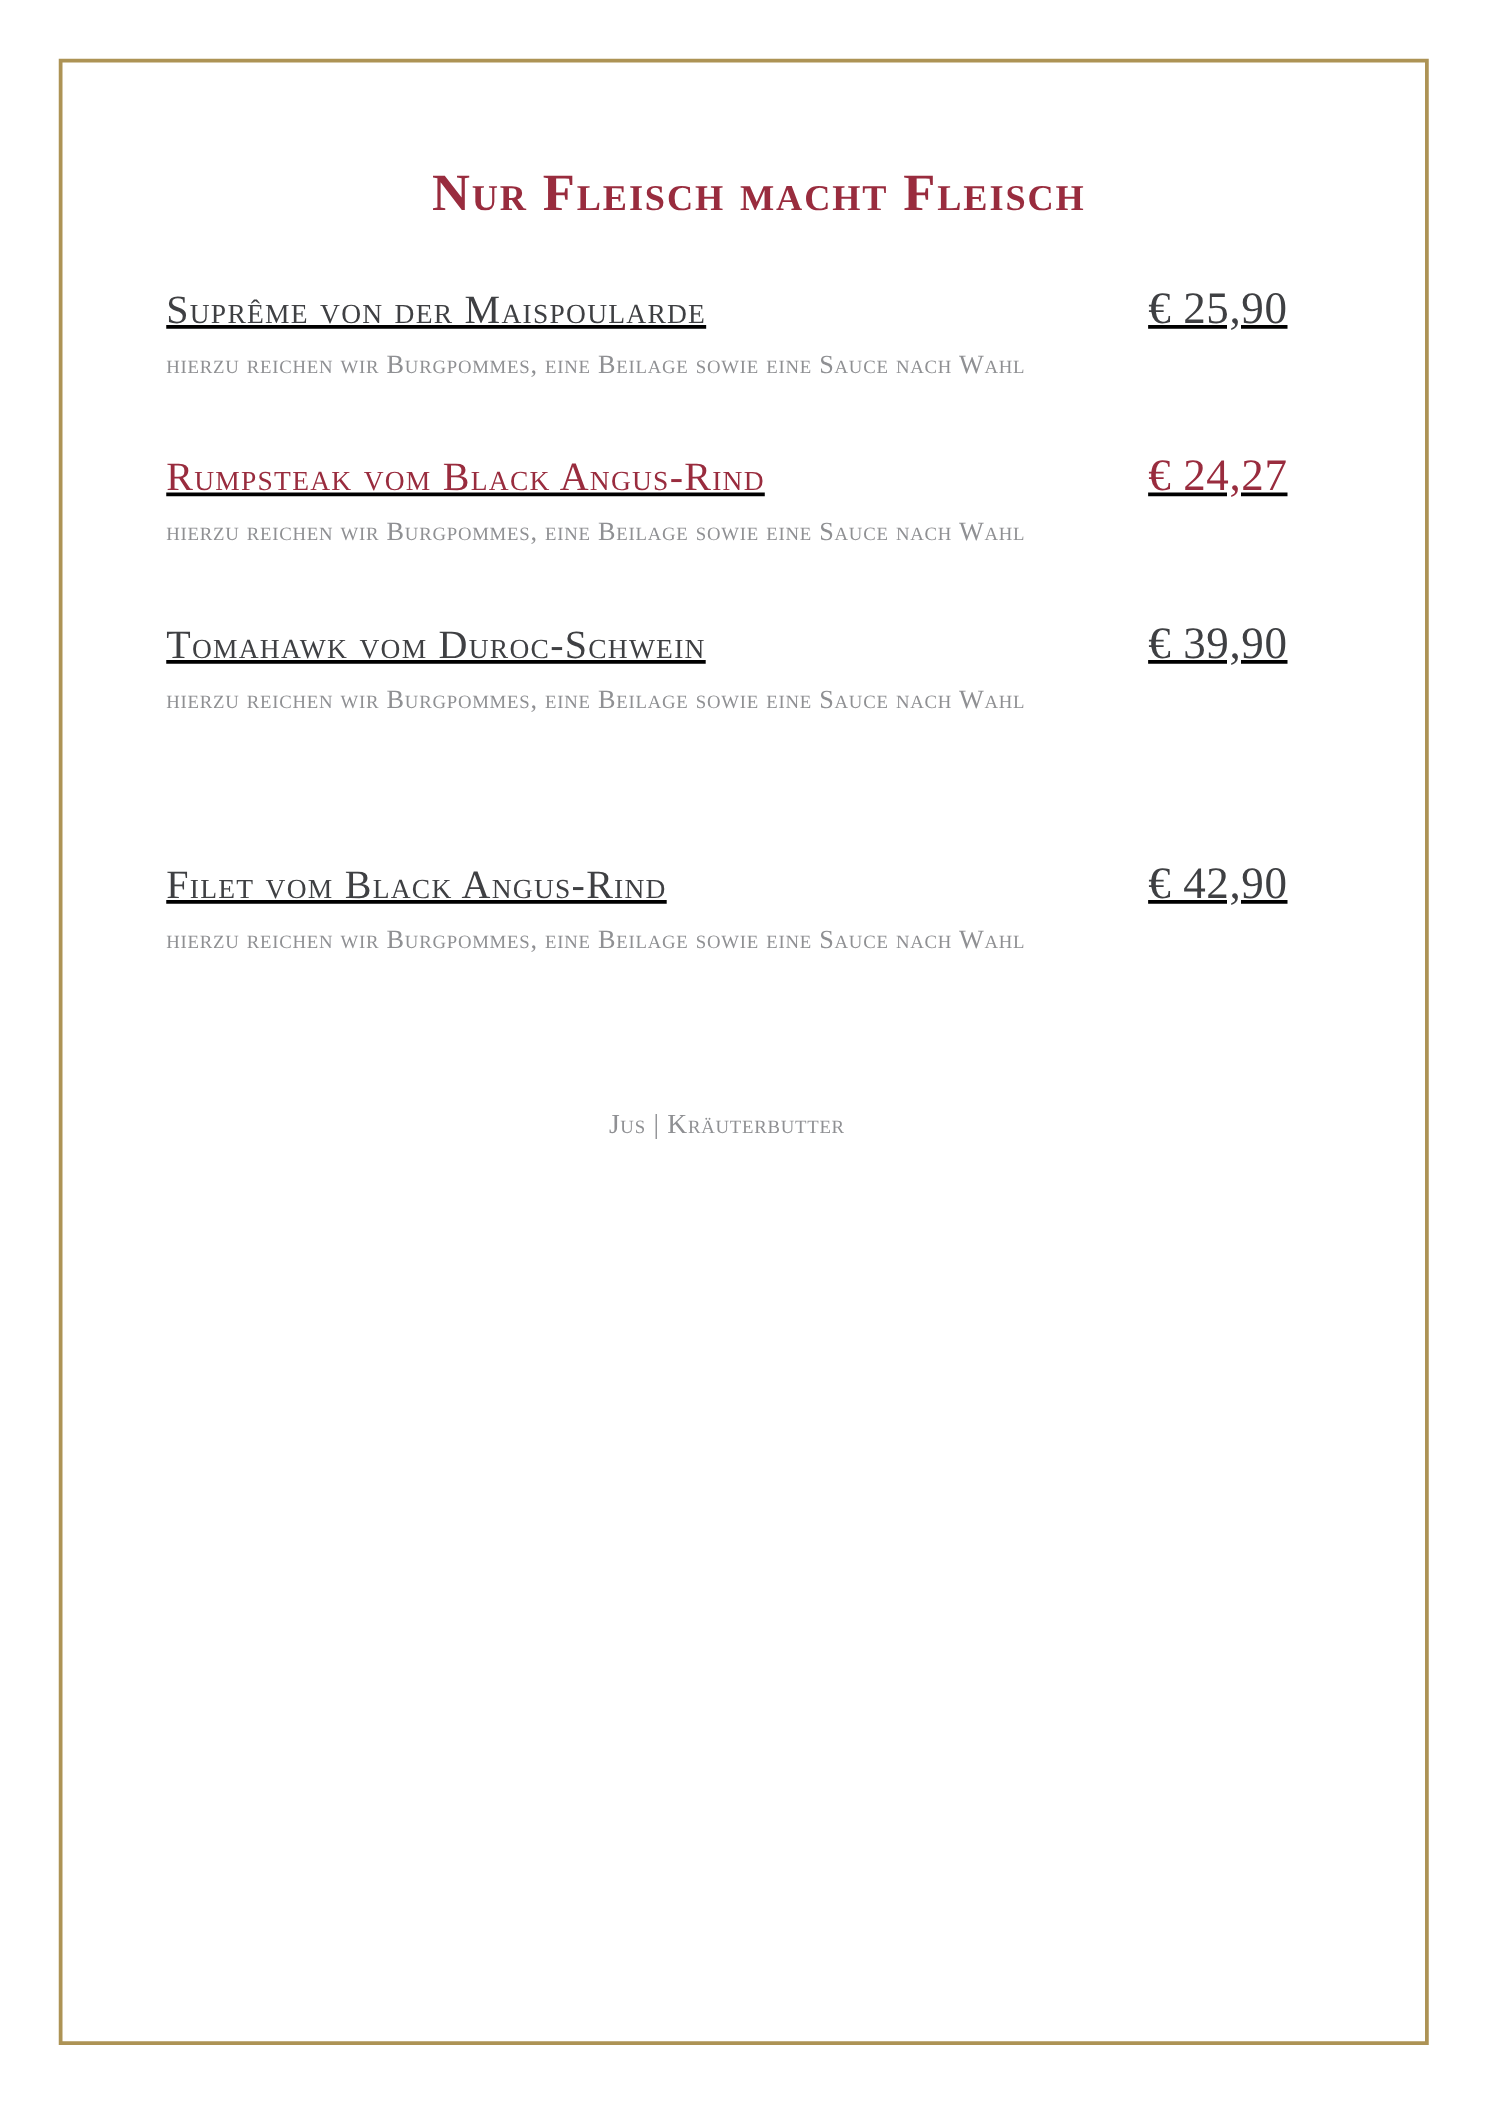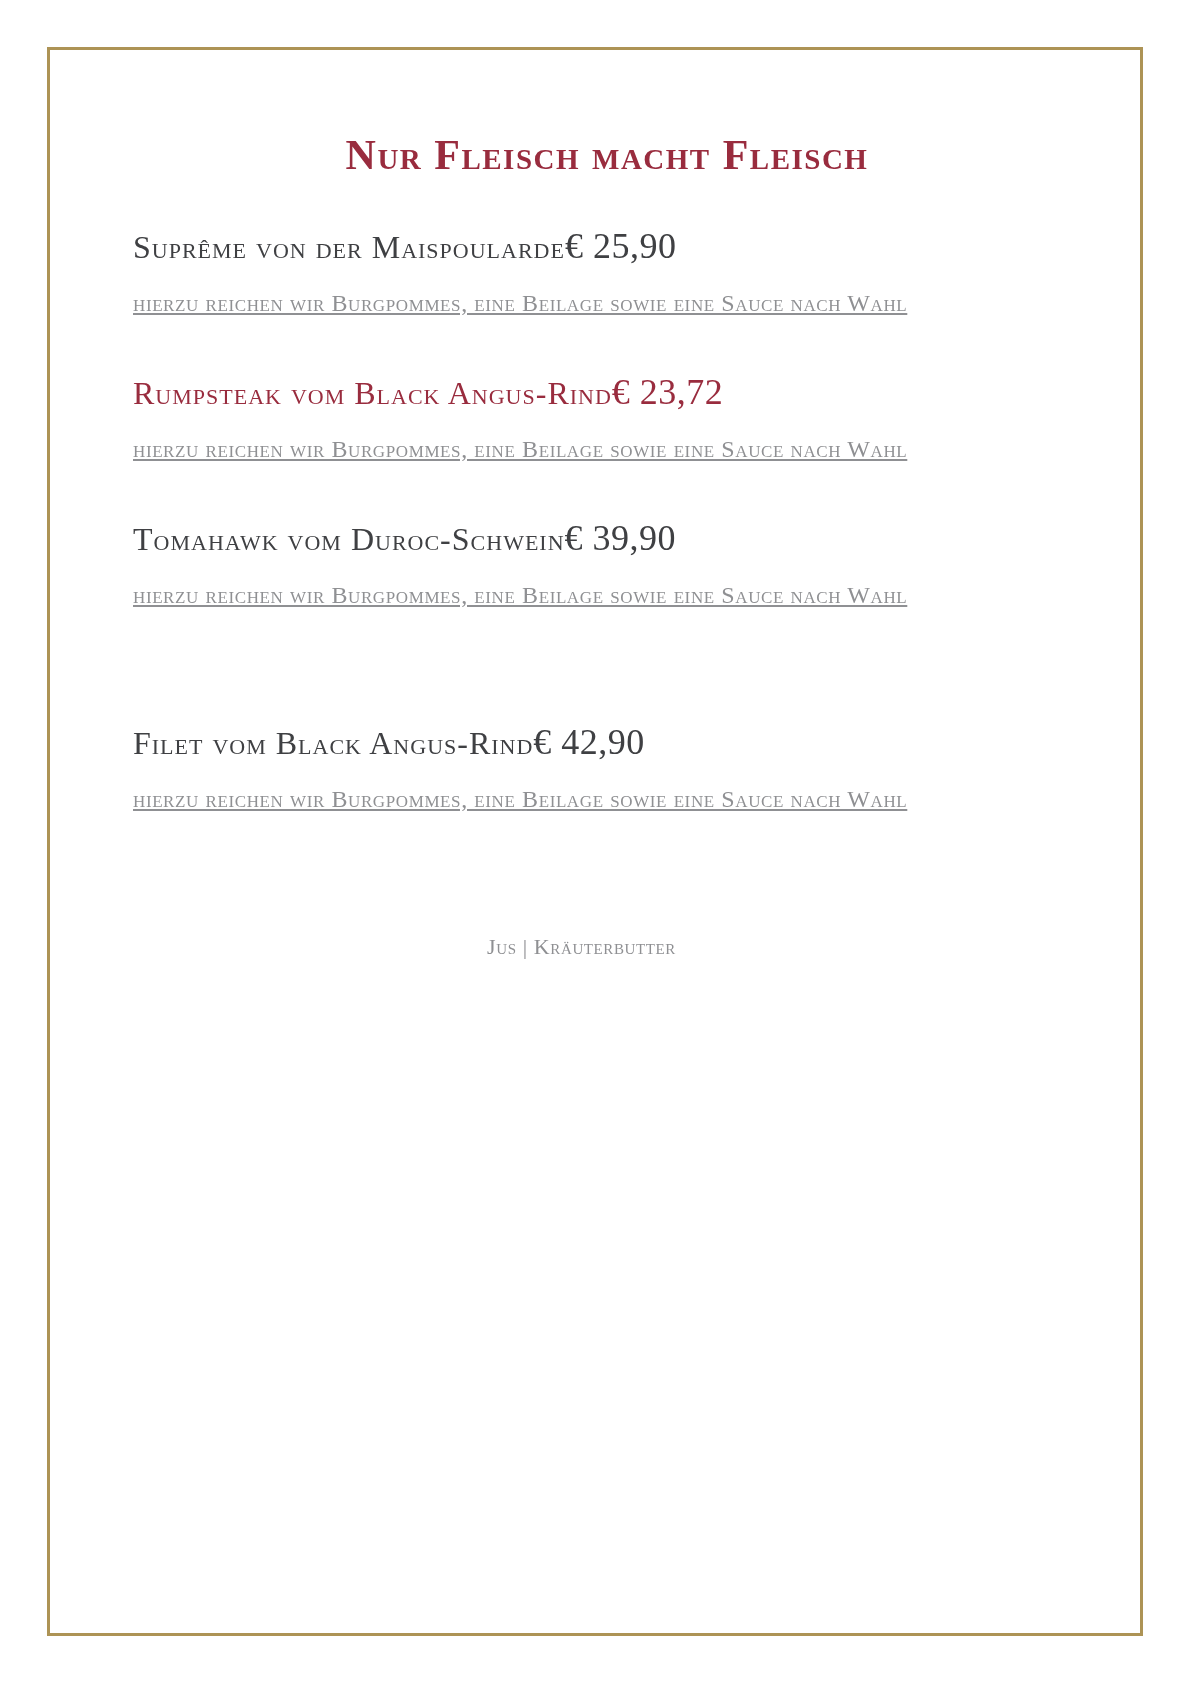--- a/index.html
+++ b/index.html
@@ -45,21 +45,23 @@
     top: 226px;
   }
   .menu-item {
     margin-bottom: 52px;
   }
   .menu-item.extra-gap {
     margin-bottom: 110px;
   }
   .item-row {
     display: flex;
+    justify-content: space-between;
     align-items: baseline;
+    text-decoration: underline;
   }
   .item-name {
     font-variant: small-caps;
     font-size: 32px;
     line-height: 40px;
     letter-spacing: 1px;
     color: #3f4043;
   }
   .item-price {
     font-size: 36px;
@@ -67,27 +69,26 @@
     letter-spacing: 0.5px;
     color: #3f4043;
     white-space: nowrap;
   }
   .menu-item.highlight .item-name,
   .menu-item.highlight .item-price {
     color: #992c3e;
   }
   .item-desc {
     font-variant: small-caps;
-    font-size: 24px;
+    font-size: 21px;
     line-height: 34px;
     letter-spacing: 0.6px;
     color: #8f9093;
     max-width: 790px;
-    margin-top: 19px;
-    text-decoration: underline;
+    margin-top: 7px;
   }
   .choice-section {
     text-align: center;
   }
   .choice-section.first {
     margin-top: 44px;
   }
   .choice-heading {
     margin: 0;
     font-variant: small-caps;
@@ -123,21 +124,21 @@
       <div class="item-row">
         <span class="item-name">Suprême von der Maispoularde</span>
         <span class="item-price">€ 25,90</span>
       </div>
       <div class="item-desc">hierzu reichen wir Burgpommes, eine Beilage sowie eine Sauce nach Wahl</div>
     </div>
 
     <div class="menu-item highlight">
       <div class="item-row">
         <span class="item-name">Rumpsteak vom Black Angus-Rind</span>
-        <span class="item-price">€ 23,72</span>
+        <span class="item-price">€ 24,27</span>
       </div>
       <div class="item-desc">hierzu reichen wir Burgpommes, eine Beilage sowie eine Sauce nach Wahl</div>
     </div>
 
     <div class="menu-item extra-gap">
       <div class="item-row">
         <span class="item-name">Tomahawk vom Duroc-Schwein</span>
         <span class="item-price">€ 39,90</span>
       </div>
       <div class="item-desc">hierzu reichen wir Burgpommes, eine Beilage sowie eine Sauce nach Wahl</div>

